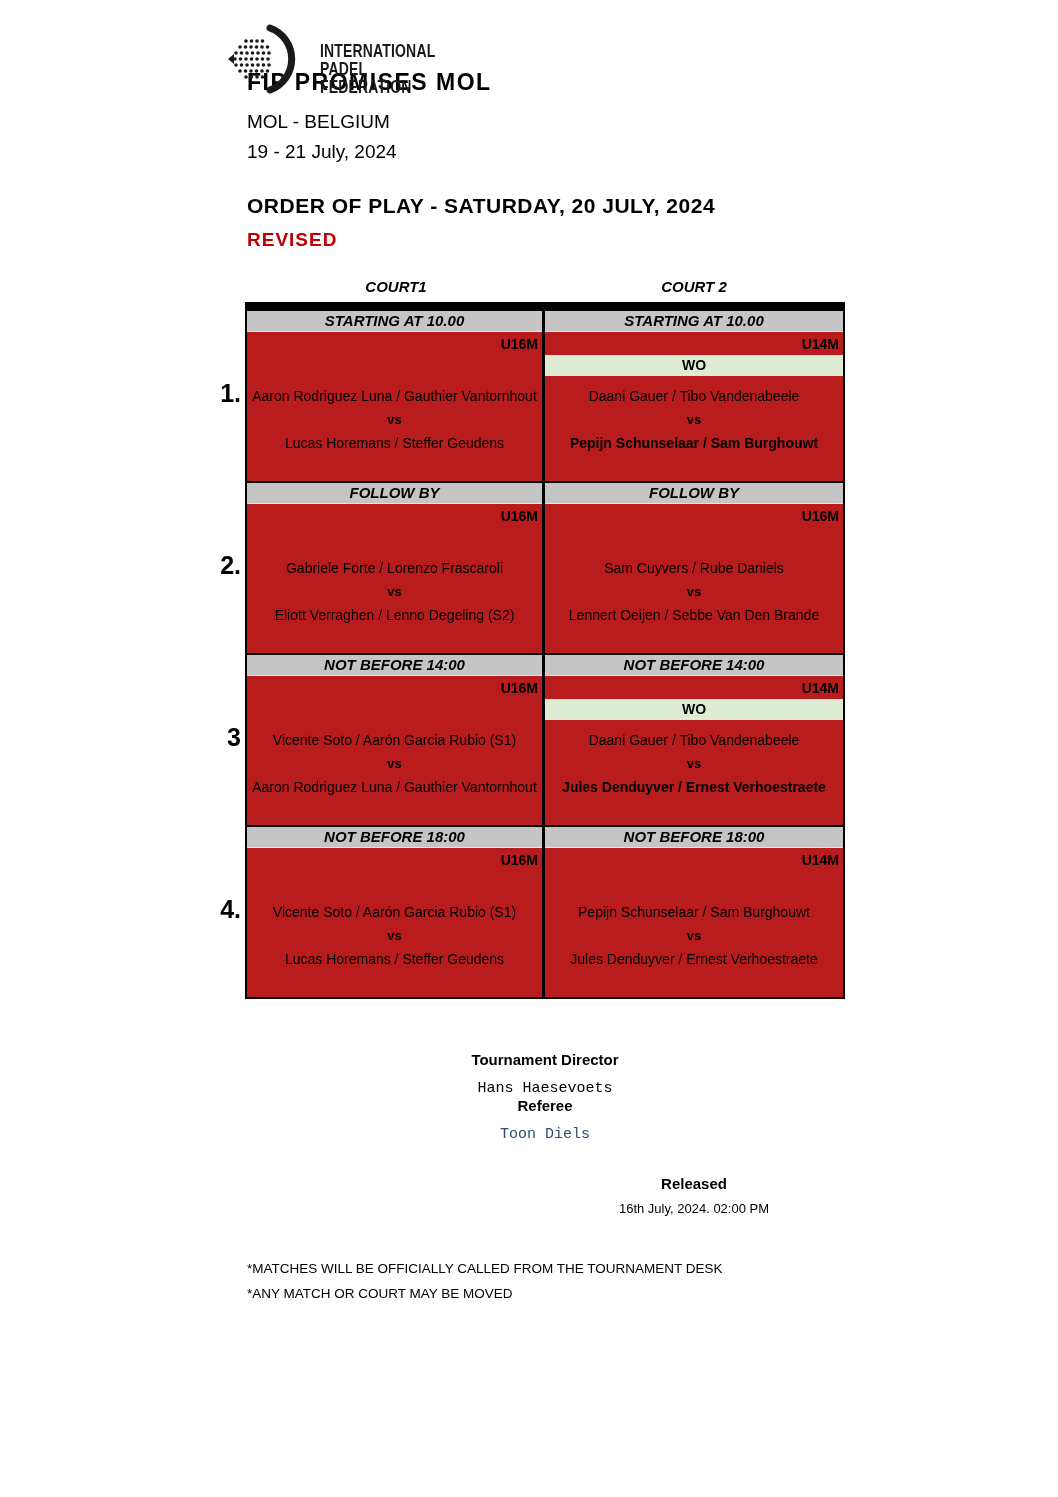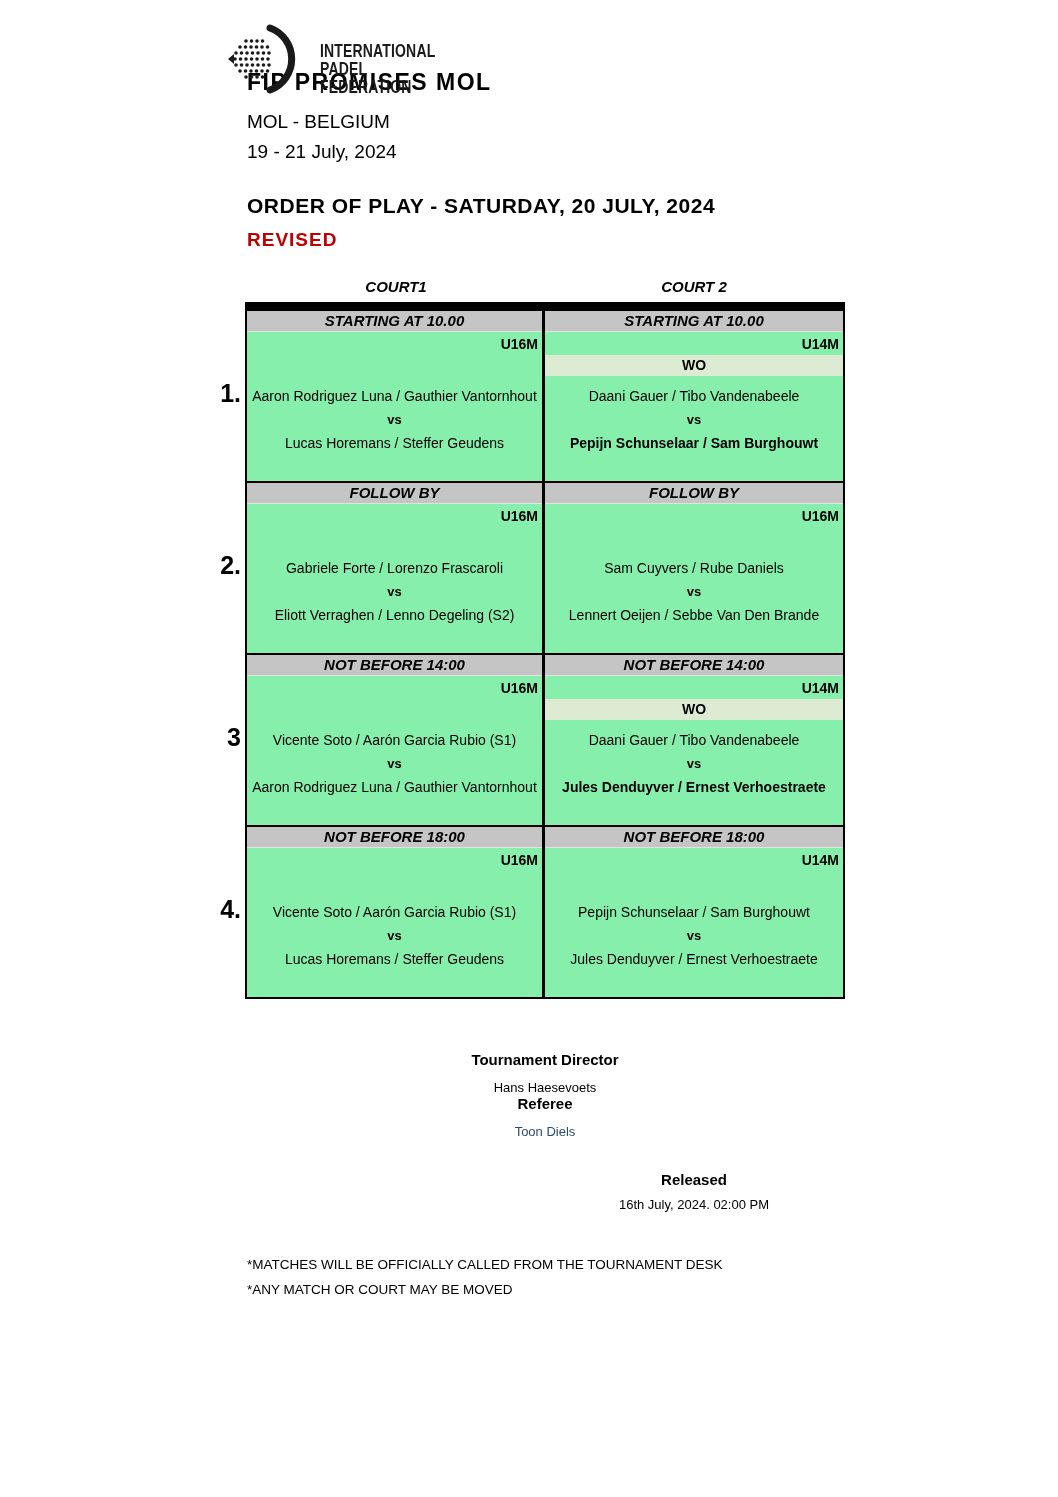--- a/index.html
+++ b/index.html
@@ -32,21 +32,21 @@
 
   
   .op-table {
     margin-left:245px; width:596px;
     border-left:2px solid #000; border-right:2px solid #000; border-bottom:2px solid #000;
     border-top:9px solid #000;
     position:relative;
   }
   .block { display:grid; grid-template-columns:1fr 1fr; position:relative; border-top:2px solid #000; }
   .block:first-child { border-top:0; }
-  .match-cell { background:#86efac; }
+  .match-cell { background:#b91c1c; }
   .match-cell.court1 { border-right:3px solid #000; }
 
   .time-header { height:20px; line-height:20px; background:#C5C5C5; border-bottom:1px solid #e2e2e2;
                  text-align:center; font-size:15px; font-weight:bold; font-style:italic; }
   .category { height:23px; line-height:25px; text-align:right; padding-right:4px;
               font-size:14px; font-weight:bold; }
   .wo-row { height:21px; line-height:21px; text-align:center; font-size:14px; font-weight:bold; }
   .wo-row.wo { background:#DCEBD1; }
   .spacer { height:8px; }
   .team { height:25px; line-height:25px; text-align:center; font-size:14px; white-space:nowrap; }
@@ -54,21 +54,21 @@
   .vs { height:22px; line-height:22px; text-align:center; font-size:13px; font-weight:bold; }
   .cell-bottom { height:25px; }
 
   .row-number { position:absolute; left:-48px; top:68px; width:42px; text-align:right;
                 font-size:25px; font-weight:bold; }
 
   
   .officials { margin-left:247px; width:596px; display:grid; grid-template-columns:1fr;
                margin-top:52px; text-align:center; }
   .official-label { font-size:15px; font-weight:bold; }
-  .official-name { font-size:13px; margin-top:12px; }
+  .official-name { font-size:15px; margin-top:12px;font-family:Liberation Mono, monospace; }
   .referee-name { color:#2E4D6E; }
   .released-row { margin-left:247px; width:596px; display:grid; grid-template-columns:1fr 1fr;
                   margin-top:32px; text-align:center; }
   .released-label { font-size:15px; font-weight:bold; }
   .released-value { font-size:13px; margin-top:9px; }
   .notes { margin-left:247px; margin-top:40px; font-size:13.5px; line-height:25px; }
 </style>
 </head>
 <body>
 

